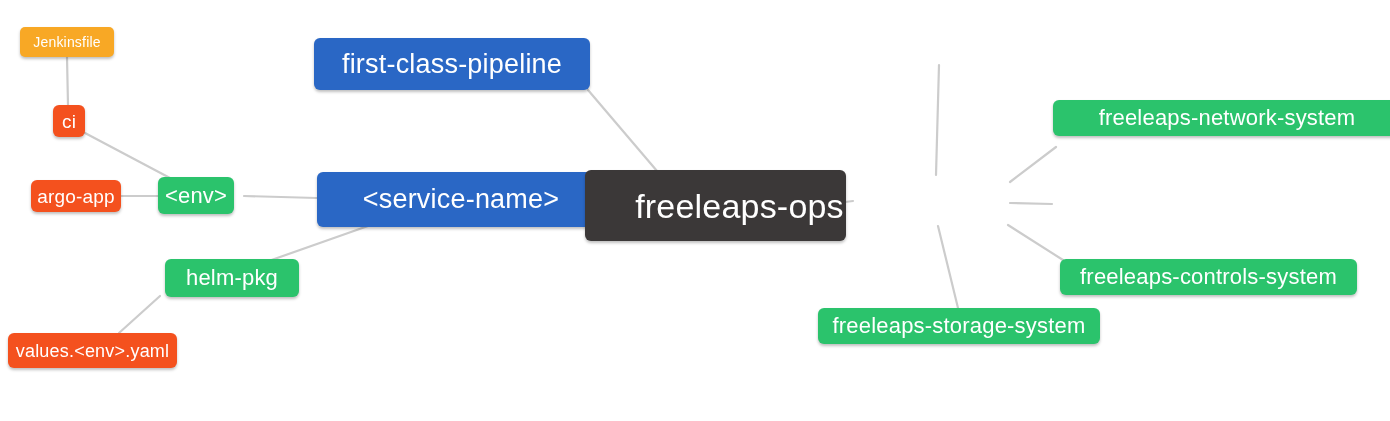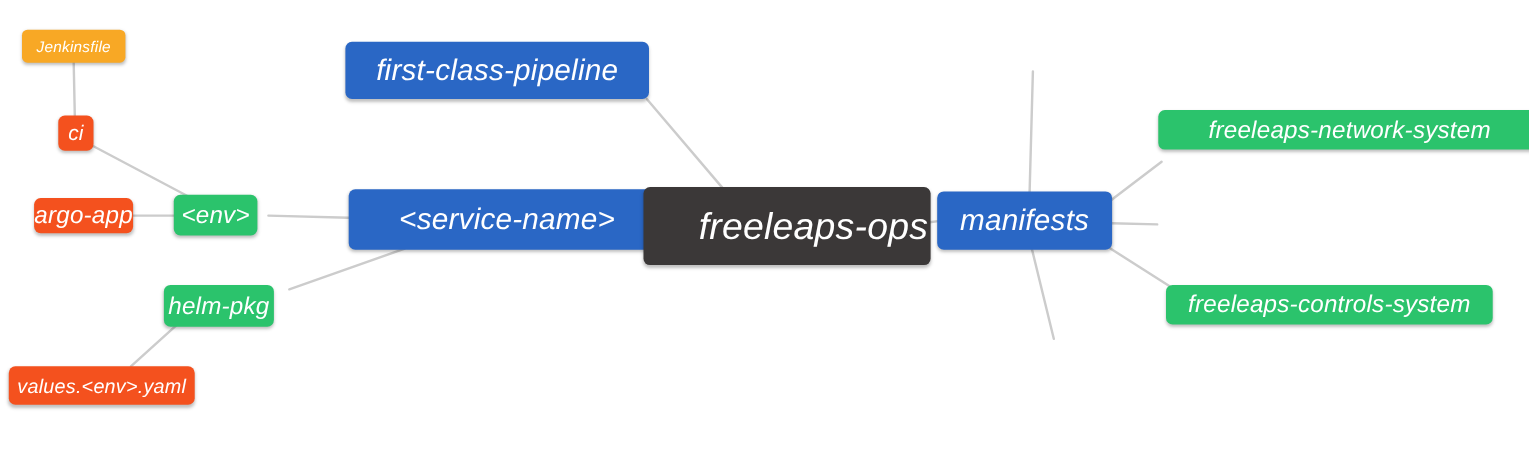--- a/index.html
+++ b/index.html
@@ -11,31 +11,31 @@
   .canvas{
     position:relative;width:1390px;height:421px;background:var(--background);
     font-family:"Liberation Sans","DejaVu Sans",sans-serif;
   }
   .edges{position:absolute;left:0;top:0;width:1390px;height:421px;}
   .edges line{stroke:var(--edge);stroke-width:2.2px;stroke-linecap:round;}
   .node{
     position:absolute;display:flex;align-items:center;justify-content:center;
     color:var(--text);white-space:nowrap;border-radius:6px;cursor:pointer;
     box-shadow:0 2px 3px rgba(0,0,0,0.25);
-    line-height:1;letter-spacing:0.2px;font-style:italic;
+    line-height:1;letter-spacing:0.2px;
   }
   .c-blue{background:var(--blue);}
   .c-green{background:var(--green);}
   .c-orange{background:var(--orange);}
   .c-red{background:var(--red);}
   .c-dark{background:var(--dark);}
   .f-xl{font-size:34px;padding-left:48px;}
   .f-lg{font-size:27px;}
   .f-md{font-size:22px;}
-  .f-sm{font-size:22px;}
+  .f-sm{font-size:19px;}
   .f-xs2{font-size:18px;}
   .f-xs{font-size:19px;}
   .f-xxs{font-size:14px;border-radius:5px;}
 </style>
 </head>
 <body>
 
 <div class="canvas">
 
   <svg class="edges" viewBox="0 0 1390 421" xmlns="http://www.w3.org/2000/svg">
@@ -56,32 +56,32 @@
   </svg>
 
   <div class="node c-orange f-xxs" style="left:20px;top:27px;width:94px;height:30px">Jenkinsfile</div>
 
   <div class="node c-red f-xs" style="left:53px;top:105px;width:32px;height:32px">ci</div>
 
   <div class="node c-red f-sm" style="left:31px;top:180px;width:90px;height:32px">argo-app</div>
 
   <div class="node c-green f-md" style="left:158px;top:177px;width:76px;height:37px">&lt;env&gt;</div>
 
-  <div class="node c-green f-md" style="left:149px;top:259px;width:100px;height:38px">helm-pkg</div>
+  <div class="node c-green f-md" style="left:165px;top:259px;width:134px;height:38px">helm-pkg</div>
 
   <div class="node c-blue f-lg" style="left:314px;top:38px;width:276px;height:52px">first-class-pipeline</div>
 
   <div class="node c-red f-xs2" style="left:8px;top:333px;width:169px;height:35px">values.&lt;env&gt;.yaml</div>
 
   <div class="node c-blue f-lg" style="left:317px;top:172px;width:288px;height:55px">&lt;service-name&gt;</div>
 
   <div class="node c-dark f-xl" style="left:585px;top:170px;width:261px;height:71px">freeleaps-ops</div>
 
-  <div class="node c-blue f-lg" style="left:852px;top:174px;width:159px;height:53px">manifests</div>
 
 
   <div class="node c-green f-md" style="left:1053px;top:100px;width:348px;height:36px">freeleaps-network-system</div>
 
 
   <div class="node c-green f-md" style="left:1060px;top:259px;width:297px;height:36px">freeleaps-controls-system</div>
 
+  <div class="node c-green f-md" style="left:818px;top:308px;width:282px;height:36px">freeleaps-storage-system</div>
 
 </div>
 
 </body></html>

